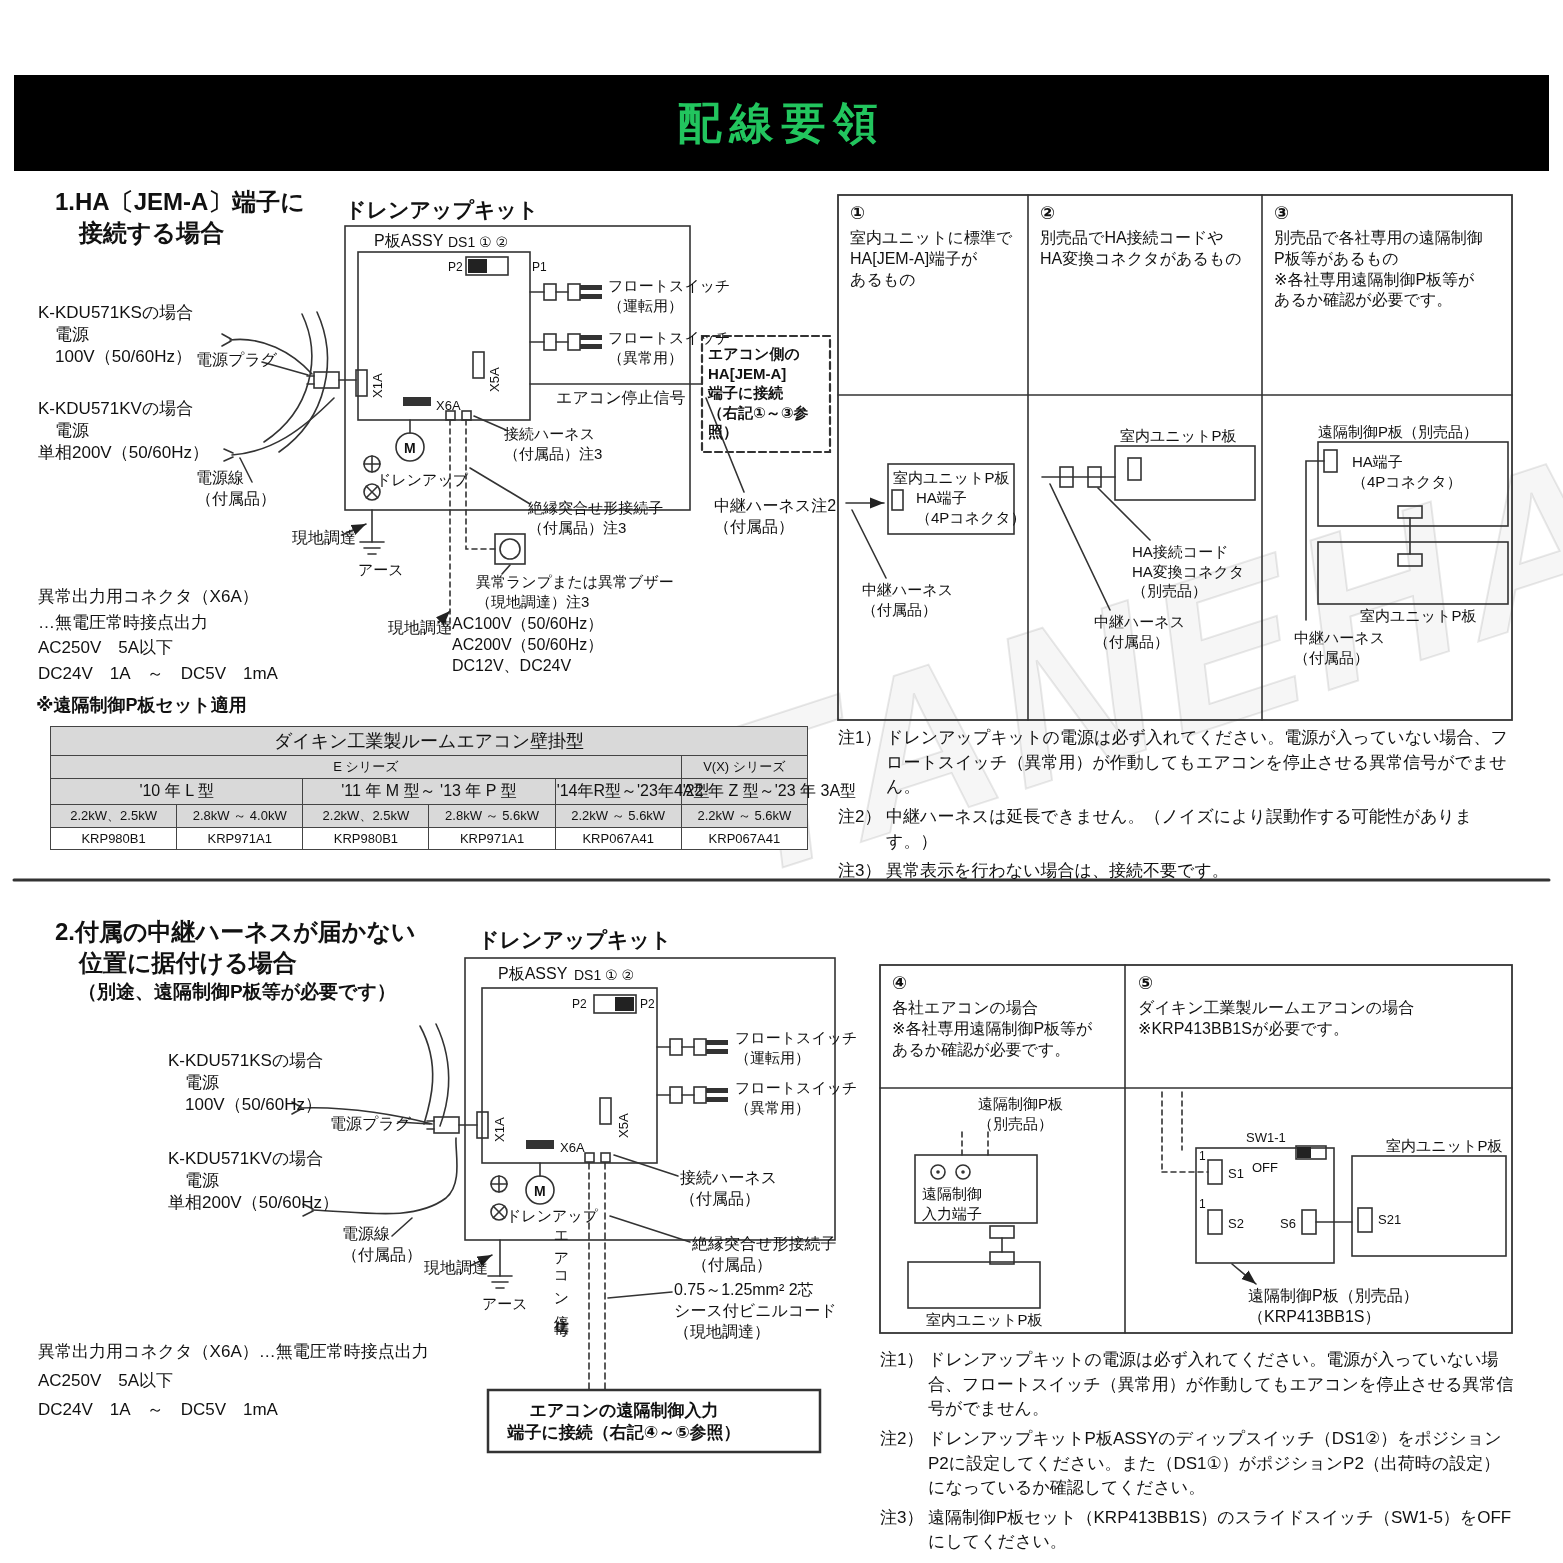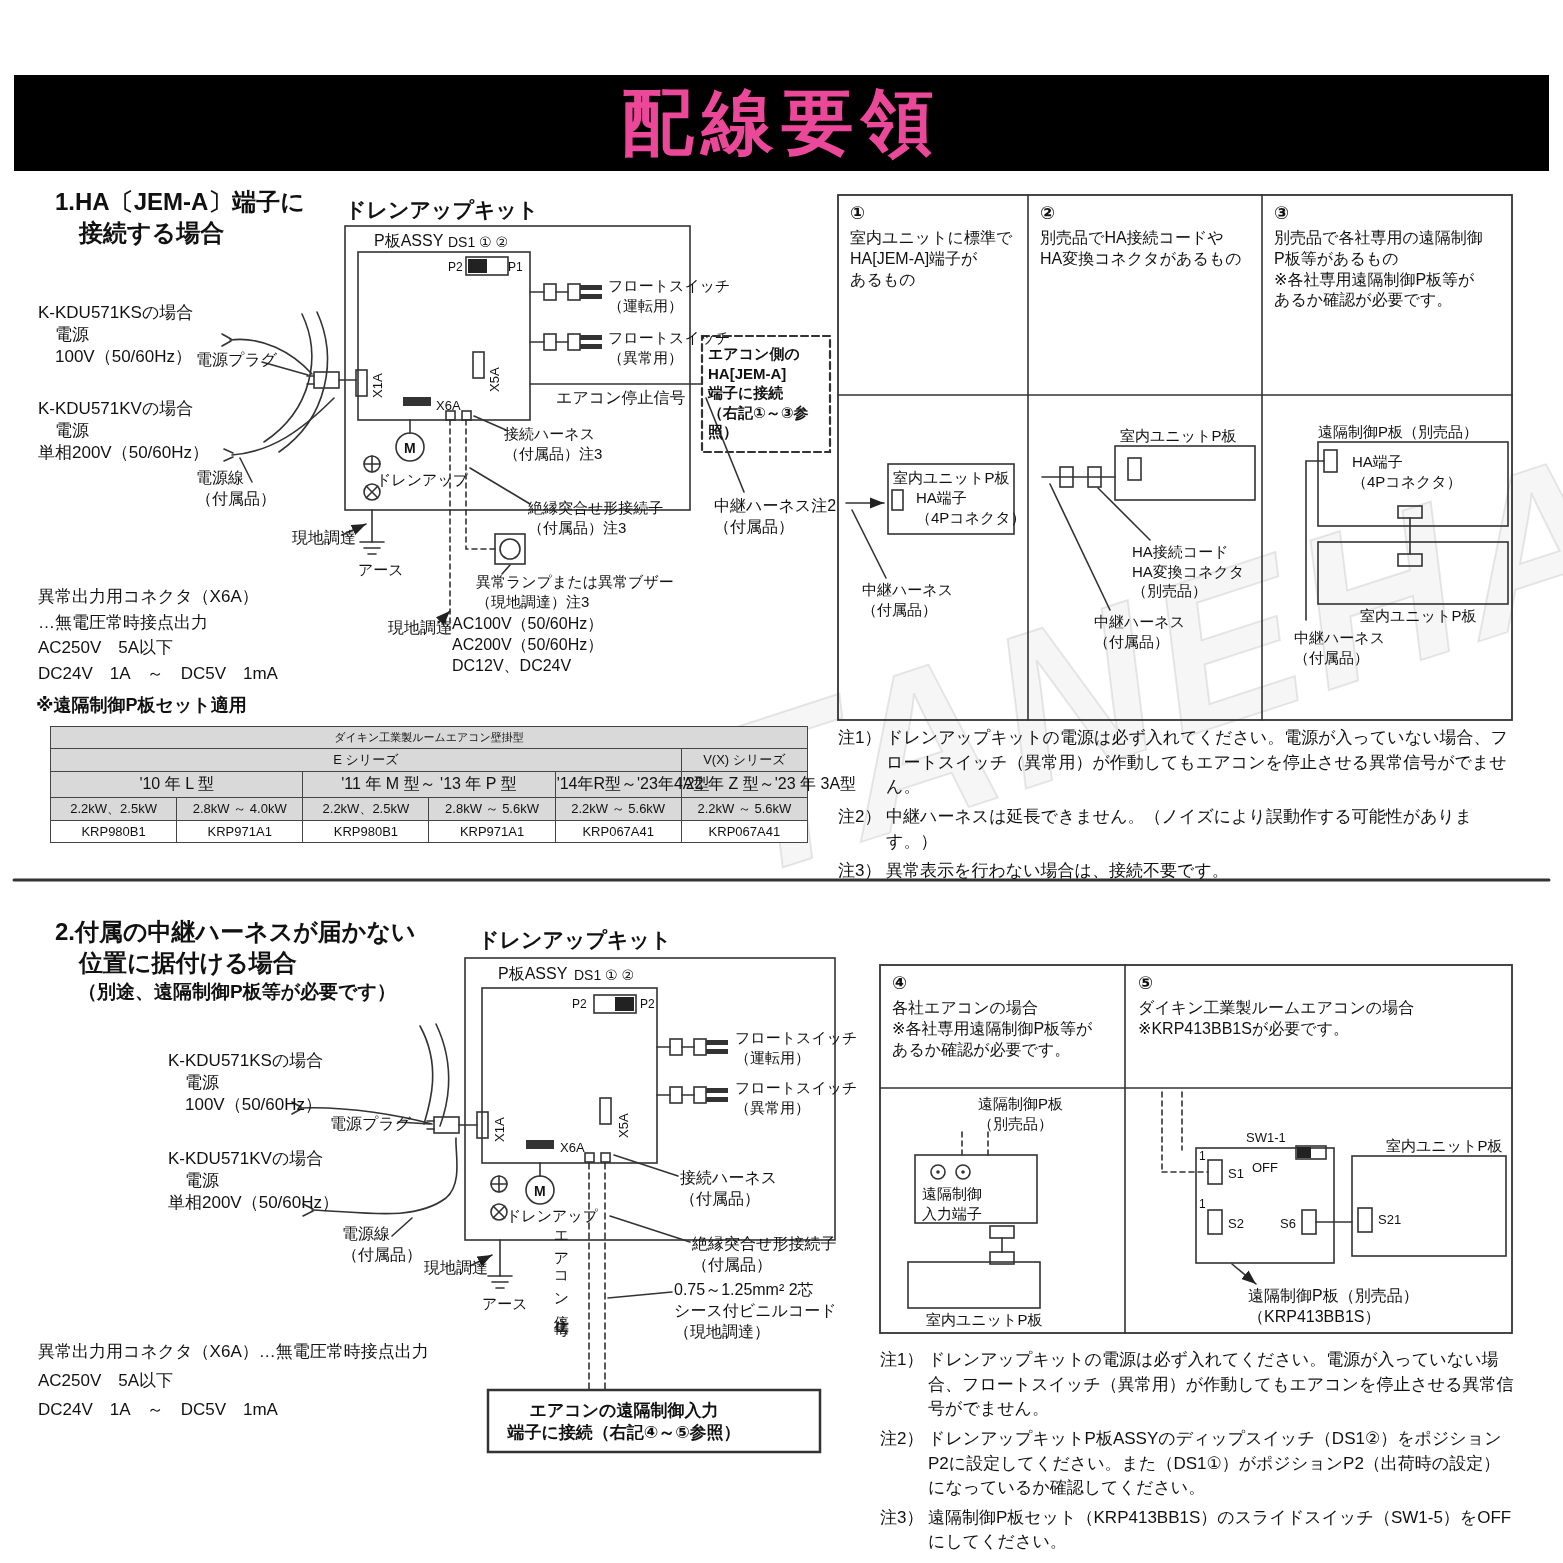--- a/index.html
+++ b/index.html
@@ -1,34 +1,34 @@
 <!DOCTYPE html>
 <html><head>
 <meta charset="utf-8">
 <style>
   * { margin:0; padding:0; box-sizing:border-box; }
   html,body { background:#fff; }
   body { font-family:"Liberation Sans","DejaVu Sans",sans-serif; color:#111; }
   .page { position:relative; width:1563px; height:1563px; background:#ffffff; overflow:hidden; }
   .header { position:absolute; left:14px; top:75px; width:1535px; height:96px; background:#000;
             display:flex; align-items:center; justify-content:center; z-index:2; }
-  .header span { color:#ec4899; font-size:72px; font-weight:bold; letter-spacing:8px;font-family:Liberation Serif, serif; }
+  .header span { color:#22c55e; font-size:44px; font-weight:bold; letter-spacing:8px;font-family:Liberation Serif, serif; }
   .watermark { position:absolute; left:700px; top:540px; font-size:215px; font-weight:bold; font-style:italic;
                color:rgba(0,0,0,0.035); -webkit-text-stroke:2px rgba(0,0,0,0.09);
                transform:rotate(-18deg); letter-spacing:10px; z-index:0; pointer-events:none; }
   .wires { position:absolute; left:0; top:0; width:1563px; height:1563px; z-index:1; }
   .lbl { position:absolute; white-space:pre-line; line-height:1.3; z-index:2; }
   .b { font-weight:bold; }
   .rot { transform:rotate(-90deg); transform-origin:0 0; }
   .vtext { writing-mode:vertical-rl; letter-spacing:3px; }
   .ktable { position:absolute; left:50px; top:726px; width:758px; border-collapse:collapse;
             table-layout:fixed; z-index:2; background:#fff; }
   .ktable td { border:1px solid #444; text-align:center; padding:2px 1px; height:22px; font-size:13px; }
   .ktable tr.gray td { background:#d9d9d9; }
-  .ktable td.title { font-size:11px; }
+  .ktable td.title { font-size:18px; }
   .ktable td.model { font-size:16px; white-space:nowrap; }
   .notes { position:absolute; font-size:17px; line-height:1.45; z-index:2; }
   .note { display:flex; margin-bottom:5px; }
   .note-label { flex:0 0 48px; }
   .note-text { flex:1; }
 </style>
 </head>
 <body>
 
 <div class="page">
@@ -247,21 +247,21 @@
       <line x1="1232" y1="1264" x2="1256" y2="1284" marker-end="url(#arr)"></line>
     </g>
   </svg>
 
   <div class="lbl b" style="left:55px;top:186px;font-size:24px">1.HA〔JEM-A〕端子に
 　接続する場合</div>
   <div class="lbl b" style="left:345px;top:196px;font-size:21px">ドレンアップキット</div>
   <div class="lbl" style="left:374px;top:231px;font-size:16px">P板ASSY</div>
   <div class="lbl" style="left:448px;top:233px;font-size:14px">DS1 ① ②</div>
   <div class="lbl" style="left:448px;top:260px;font-size:12px">P2</div>
-  <div class="lbl" style="left:508px;top:260px;font-size:12px">P1</div>
+  <div class="lbl" style="left:532px;top:260px;font-size:12px">P1</div>
   <div class="lbl" style="left:608px;top:276px;font-size:15px">フロートスイッチ
 （運転用）</div>
   <div class="lbl" style="left:608px;top:328px;font-size:15px">フロートスイッチ
 （異常用）</div>
   <div class="lbl rot" style="left:370px;top:398px;font-size:13px">X1A</div>
   <div class="lbl rot" style="left:487px;top:392px;font-size:13px">X5A</div>
   <div class="lbl" style="left:436px;top:398px;font-size:13px">X6A</div>
   <div class="lbl" style="left:556px;top:388px;font-size:16px">エアコン停止信号</div>
   <div class="lbl" style="left:504px;top:424px;font-size:15px">接続ハーネス
 （付属品）注3</div>

